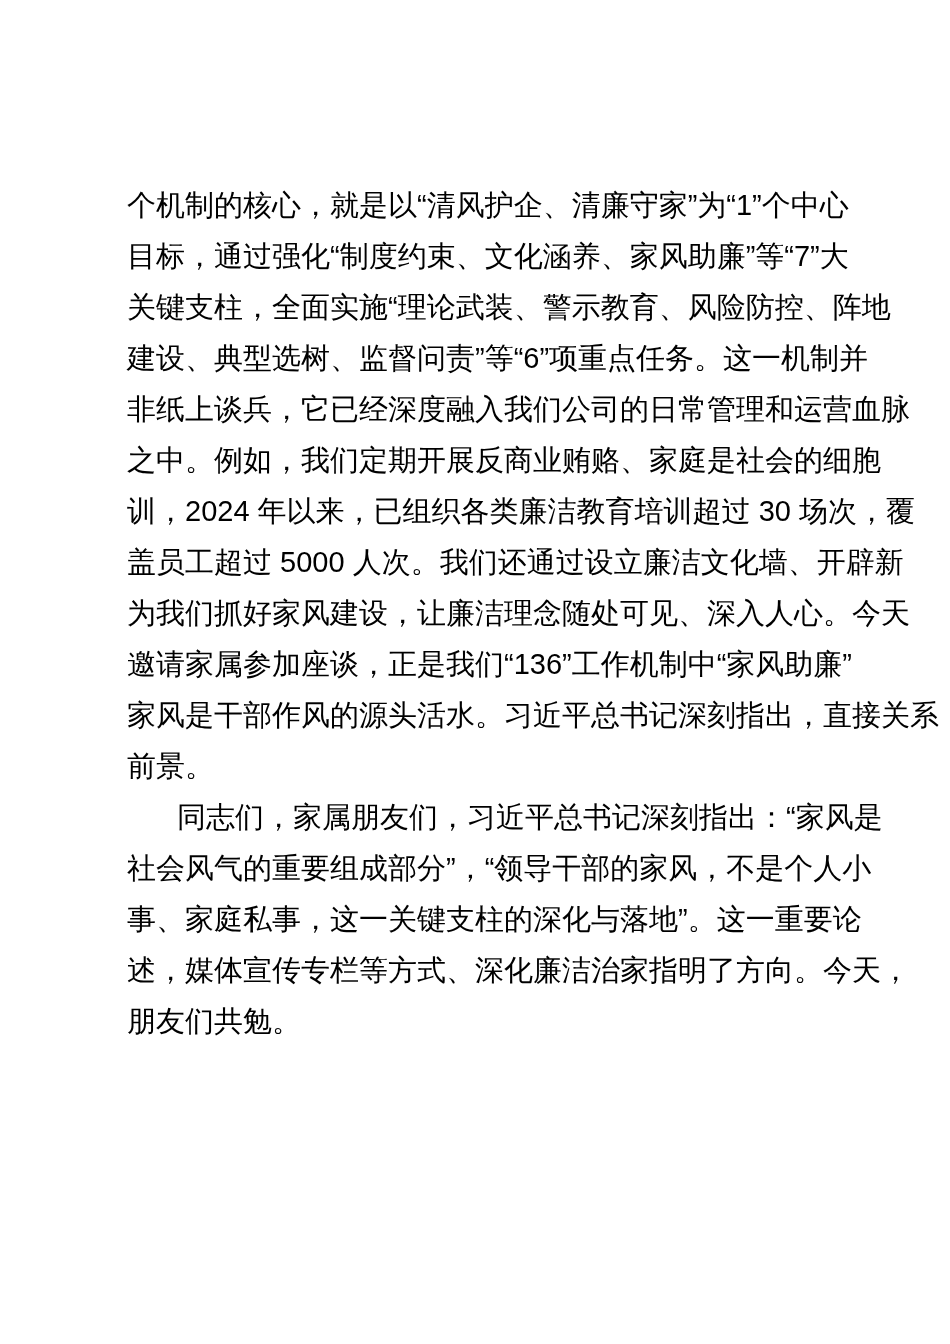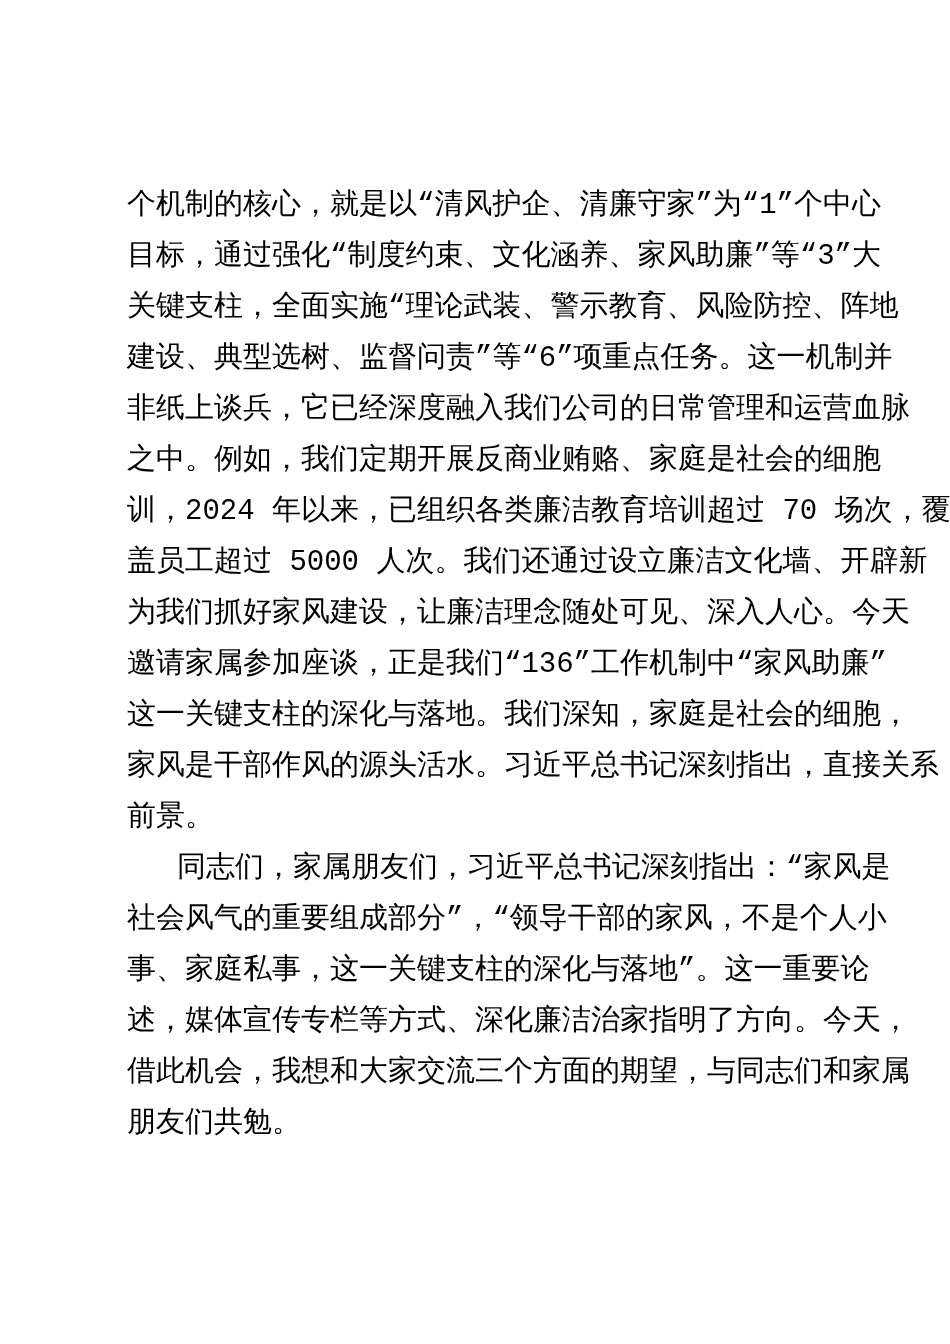--- a/index.html
+++ b/index.html
@@ -36,55 +36,52 @@
     padding: 0;
   }
   .line {
     height: 51px;
     line-height: 51px;
     white-space: nowrap;
     text-align: justify;
     text-align-last: justify;
     text-justify: inter-character;
     overflow: visible;
-    font-family: Liberation Mono, monospace;
   }
   .line.last {
     text-align: left;
     text-align-last: left;
   }
   .line.indent {
     text-indent: 50px;
   }
 </style>
 </head>
 <body>
 
 <div class="page">
   <div class="text-block">
 
     <div class="paragraph">
       <div class="line">个机制的核心，就是以“清风护企、清廉守家”为“1”个中心</div>
-      <div class="line">目标，通过强化“制度约束、文化涵养、家风助廉”等“3”大</div>
+      <div class="line">目标，通过强化“制度约束、文化涵养、家风助廉”等“7”大</div>
       <div class="line">关键支柱，全面实施“理论武装、警示教育、风险防控、阵地</div>
       <div class="line">建设、典型选树、监督问责”等“6”项重点任务。这一机制并</div>
       <div class="line">非纸上谈兵，它已经深度融入我们公司的日常管理和运营血脉</div>
       <div class="line">之中。例如，我们定期开展反商业贿赂、家庭是社会的细胞</div>
-      <div class="line">训，2024 年以来，已组织各类廉洁教育培训超过 70 场次，覆</div>
+      <div class="line">训，2024 年以来，已组织各类廉洁教育培训超过 30 场次，覆</div>
       <div class="line">盖员工超过 5000 人次。我们还通过设立廉洁文化墙、开辟新</div>
       <div class="line">为我们抓好家风建设，让廉洁理念随处可见、深入人心。今天</div>
       <div class="line">邀请家属参加座谈，正是我们“136”工作机制中“家风助廉”</div>
-      <div class="line">这一关键支柱的深化与落地。我们深知，家庭是社会的细胞，</div>
       <div class="line">家风是干部作风的源头活水。习近平总书记深刻指出，直接关系</div>
       <div class="line last">前景。</div>
     </div>
 
     <div class="paragraph">
       <div class="line indent">同志们，家属朋友们，习近平总书记深刻指出：“家风是</div>
       <div class="line">社会风气的重要组成部分”，“领导干部的家风，不是个人小</div>
       <div class="line">事、家庭私事，这一关键支柱的深化与落地”。这一重要论</div>
       <div class="line">述，媒体宣传专栏等方式、深化廉洁治家指明了方向。今天，</div>
-      <div class="line">借此机会，我想和大家交流三个方面的期望，与同志们和家属</div>
       <div class="line last">朋友们共勉。</div>
     </div>
 
   </div>
 </div>
 
 </body></html>

